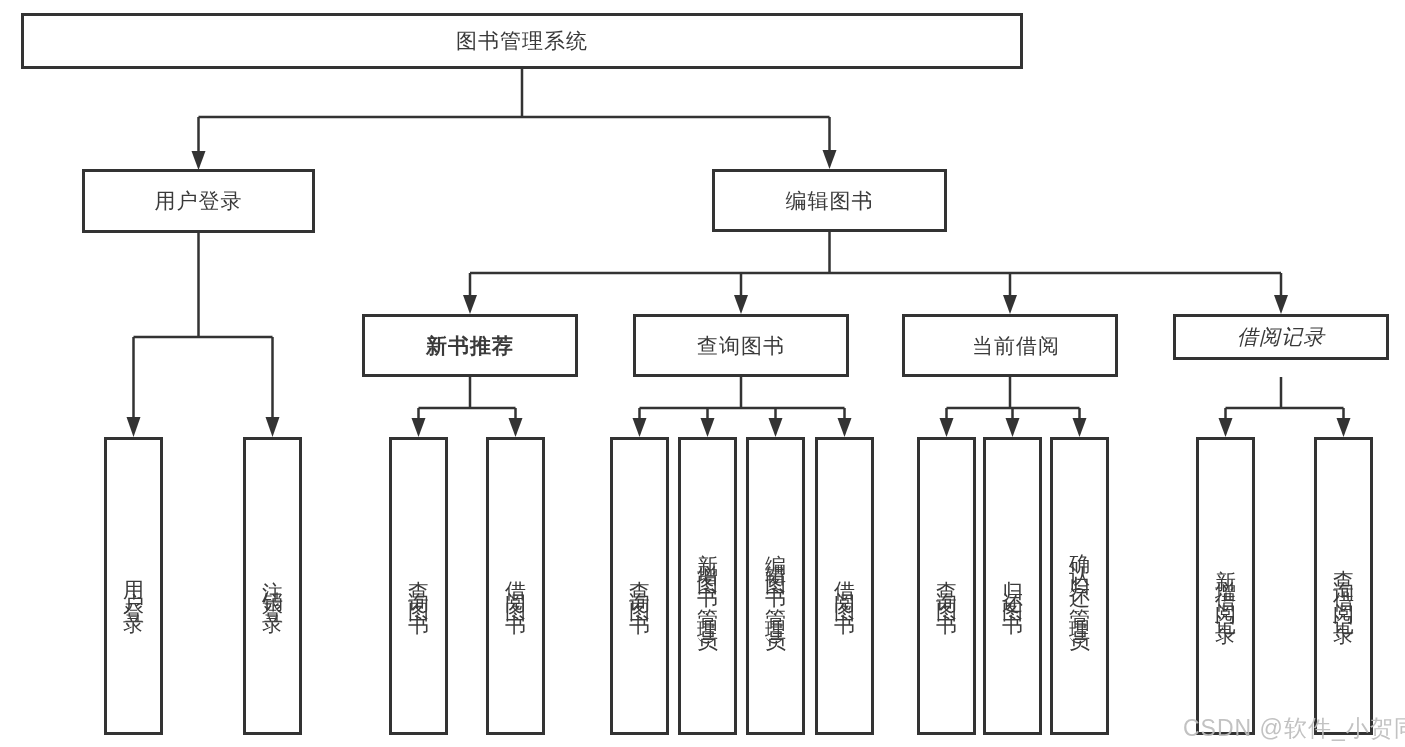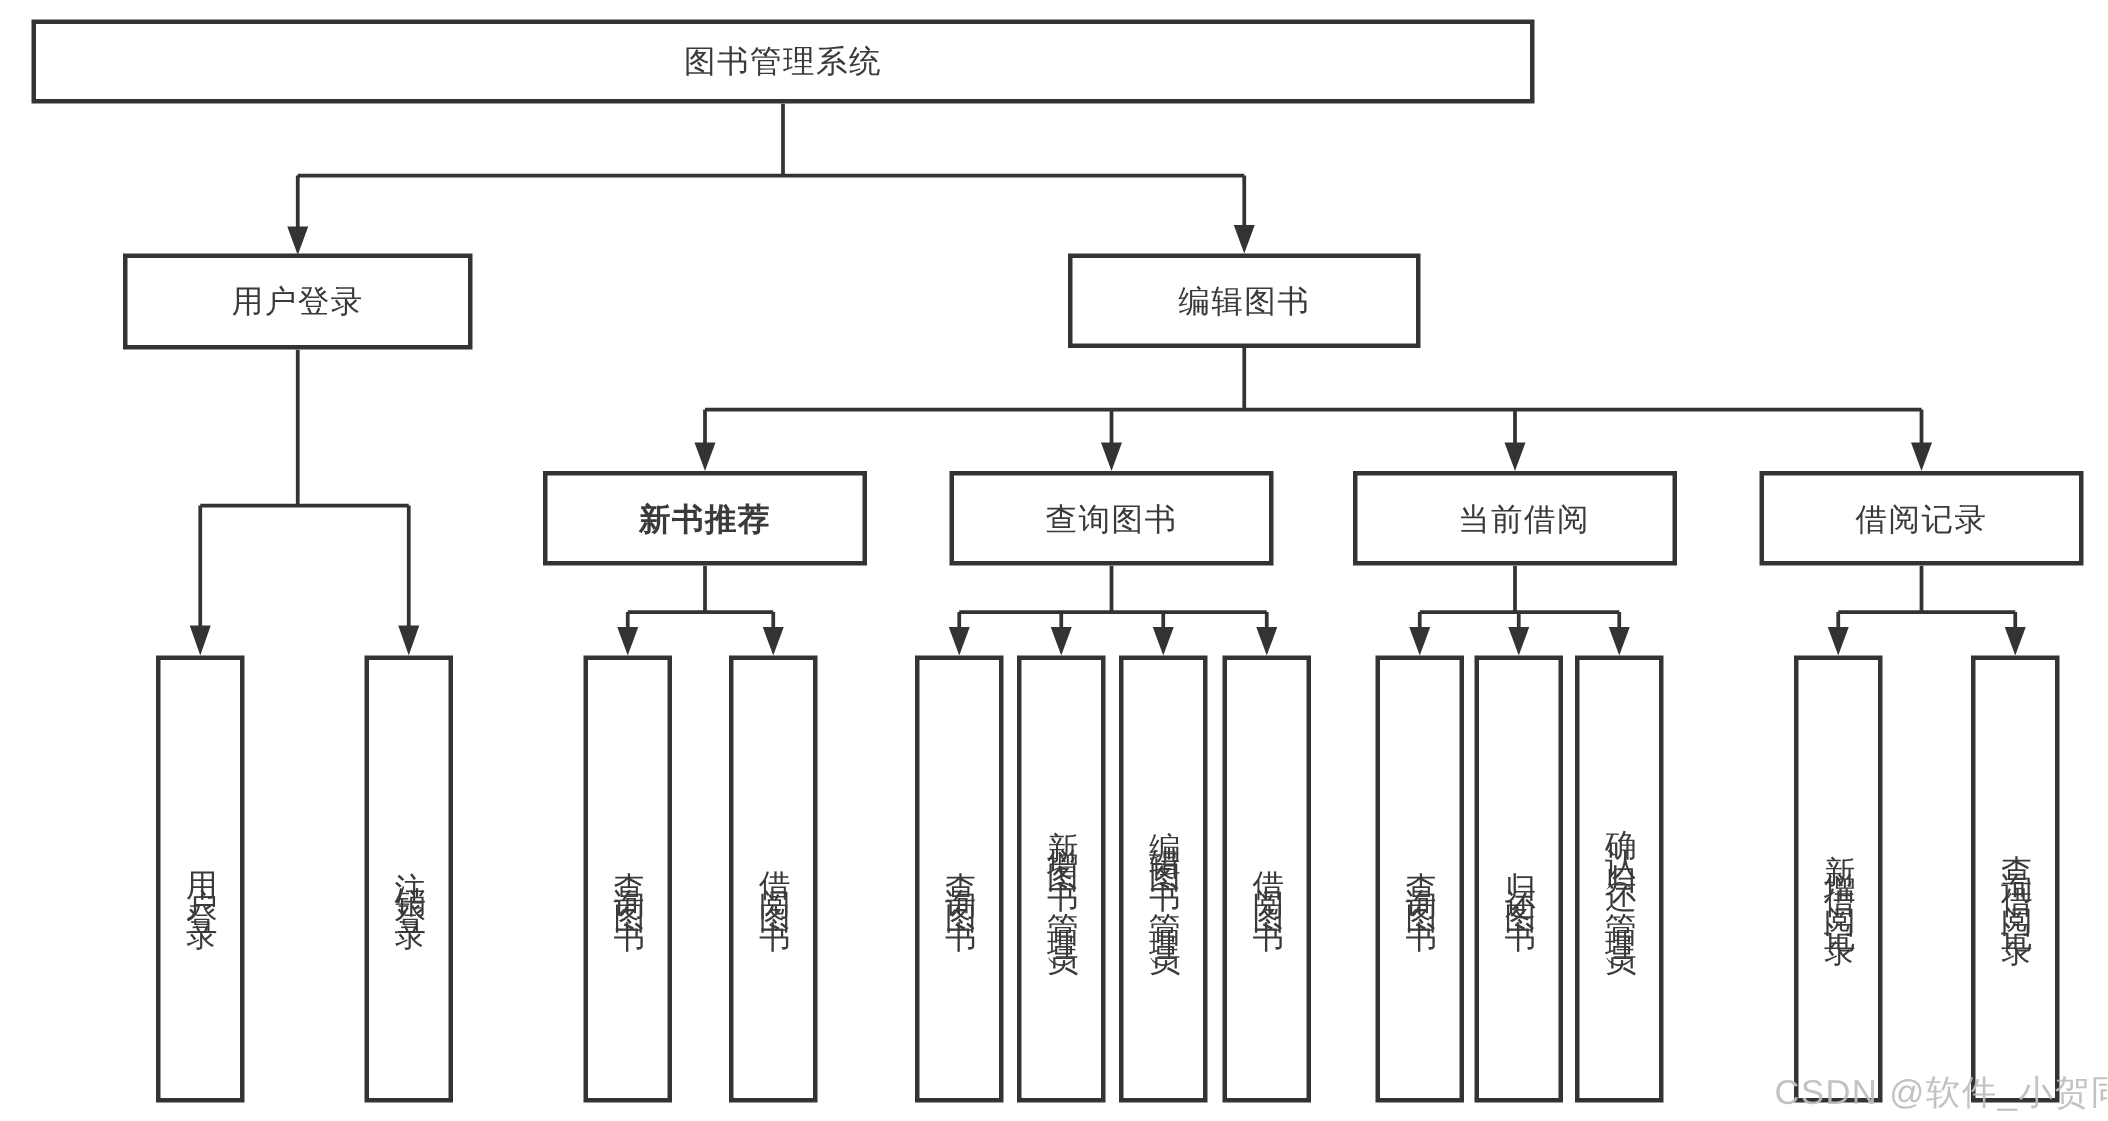--- a/index.html
+++ b/index.html
@@ -94,21 +94,21 @@
   </svg>
 
   <div class="node" style="left:21px; top:13px; width:1002px; height:56px;">图书管理系统</div>
 
   <div class="node" style="left:82px; top:169px; width:233px; height:64px;">用户登录</div>
   <div class="node" style="left:712px; top:169px; width:235px; height:63px;">编辑图书</div>
 
   <div class="node" style="left:362px; top:314px; width:216px; height:63px;font-weight:bold;">新书推荐</div>
   <div class="node" style="left:633px; top:314px; width:216px; height:63px;">查询图书</div>
   <div class="node" style="left:902px; top:314px; width:216px; height:63px;padding-left:12px;">当前借阅</div>
-  <div class="node" style="left:1173px; top:314px; width:216px; height:63px;">借阅记录</div>
+  <div class="node" style="left:1173px; top:314px; width:216px; height:46px;font-style:italic;">借阅记录</div>
 
   <div class="node vbox" style="left:104px; top:437px; width:59px; height:298px;">用户登录</div>
   <div class="node vbox" style="left:243px; top:437px; width:59px; height:298px;">注销登录</div>
 
   <div class="node vbox" style="left:389px; top:437px; width:59px; height:298px;">查询图书</div>
   <div class="node vbox" style="left:486px; top:437px; width:59px; height:298px;">借阅图书</div>
 
   <div class="node vbox" style="left:610px; top:437px; width:59px; height:298px;">查询图书</div>
   <div class="node vbox" style="left:678px; top:437px; width:59px; height:298px;">新增图书（管理员）</div>
   <div class="node vbox" style="left:746px; top:437px; width:59px; height:298px;">编辑图书（管理员）</div>

